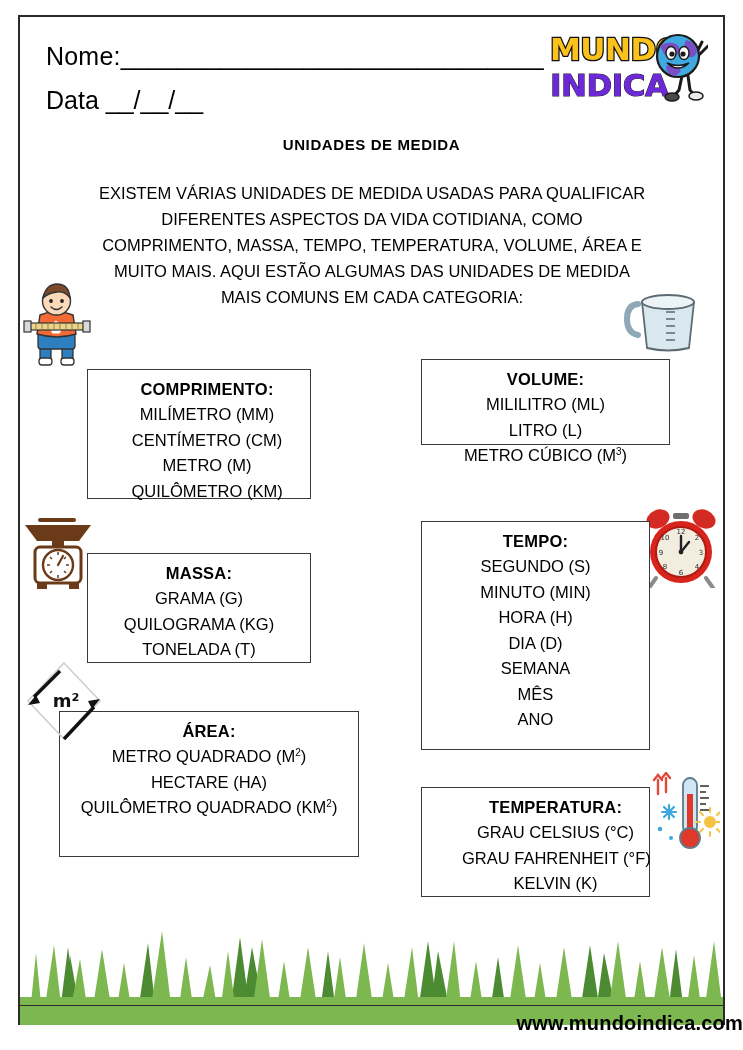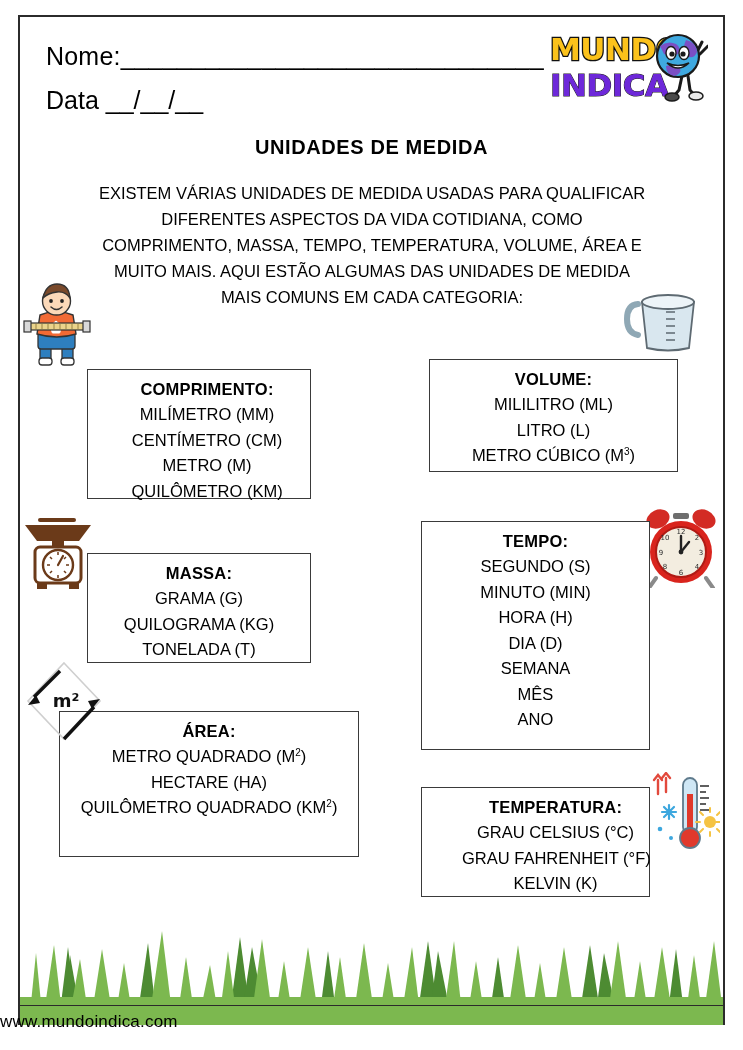--- a/index.html
+++ b/index.html
@@ -75,21 +75,21 @@
     paint-order: stroke fill;
   }
   .logo-globe { position: absolute; left: 104px; top: 4px; }
 
   
   .sheet-title {
     position: absolute;
     left: 0; right: 0;
     top: 136px;
     text-align: center;
-    font-size: 20px;
+    font-size: 15px;
     font-weight: bold;
     letter-spacing: .6px;
   }
   .intro {
     position: absolute;
     left: 74px;
     top: 180px;
     width: 596px;
     text-align: center;
     font-size: 16.5px;
@@ -118,21 +118,21 @@
     line-height: 25.5px;
     white-space: nowrap;
   }
   .cat-item sup {
     font-size: 10px;
     vertical-align: super;
     line-height: 0;
   }
 
   #box-comprimento { left: 87px;  top: 369px; width: 224px; height: 130px; padding-left: 16px; }
-  #box-volume      { left: 421px; top: 359px; width: 249px; height: 113px; margin-left: 8px; }
+  #box-volume      { left: 421px; top: 359px; width: 249px; height: 86px; }
   #box-massa       { left: 87px;  top: 553px; width: 224px; height: 110px; }
   #box-tempo       { left: 421px; top: 521px; width: 229px; height: 229px; }
   #box-area        { left: 59px;  top: 711px; width: 300px; height: 146px; }
   #box-temperatura { left: 421px; top: 787px; width: 229px; height: 110px; padding-left: 40px; }
 
   
   .grass {
     position: absolute;
     left: 20px;
     bottom: 23px;
@@ -146,24 +146,25 @@
     top: 1005px;
     width: 703px;
     height: 0;
     border-top: 1.6px solid #2b2b2b;
     z-index: 5;
   }
   .footer-url {
     position: absolute;
     left: 0; right: 0;
     top: 1012px;
-    text-align: left;
-    font-size: 17px;
+    text-align: right;
+    font-size: 20px;
     letter-spacing: .2px;
     z-index: 6;
+    font-weight: bold;
   }
 
   
   .deco { position: absolute; z-index: 3; }
   #deco-boy        { left: 22px;  top: 282px; }
   #deco-cup        { left: 622px; top: 288px; }
   #deco-scale      { left: 22px;  top: 512px; }
   #deco-clock      { left: 643px; top: 506px; }
   #deco-m2         { left: 20px;  top: 657px; z-index: 6; }
   #deco-thermo     { left: 652px; top: 772px; }

